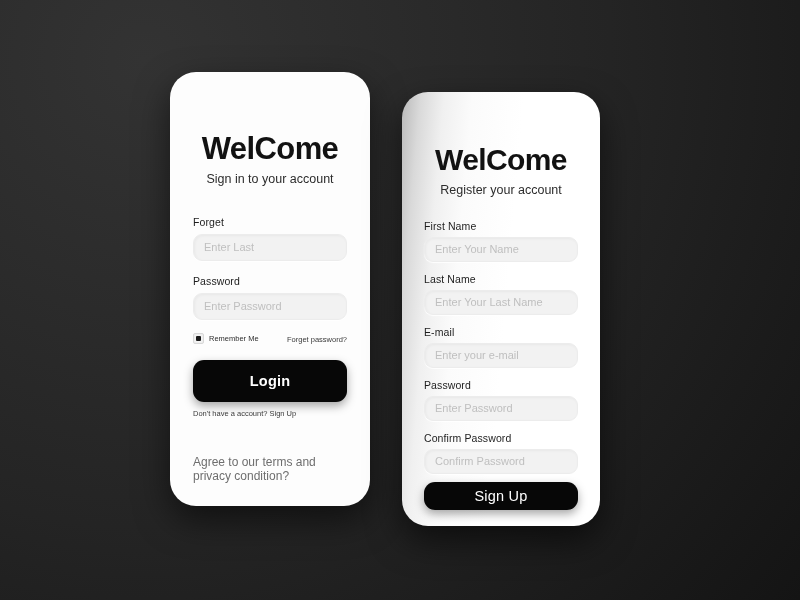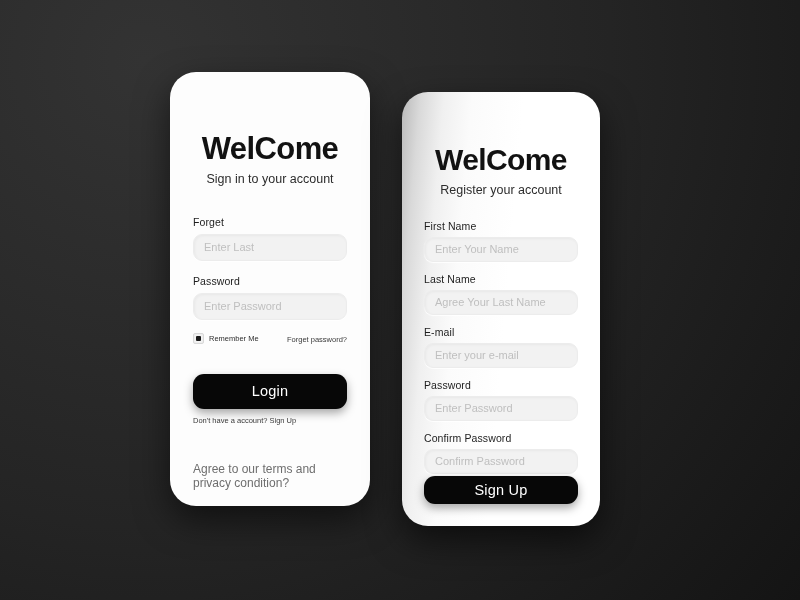--- a/index.html
+++ b/index.html
@@ -161,26 +161,27 @@
     color: #ffffff;
     border-radius: 11px;
     display: flex;
     align-items: center;
     justify-content: center;
     font-size: 14.5px;
     letter-spacing: 0.2px;
     box-shadow: 0 4px 10px rgba(0,0,0,0.35);
   }
   .card-login .primary-btn {
-    height: 35px;
-    margin-top: 30px;
+    height: 42px;
+    margin-top: 16px;
+    font-weight: bold;
   }
   .card-register .primary-btn {
     height: 28px;
-    margin-top: 2px;
+    margin-top: 8px;
   }
 
   .signup-hint {
     text-align: left;
     font-size: 7.5px;
     color: #3a3a3a;
     margin-top: 7px;
   }
 
   .terms-text {
@@ -229,21 +230,21 @@
     <div class="welcome">WelCome</div>
     <div class="subtitle">Register your account</div>
 
     <div class="field-group first">
       <div class="field-label">First Name</div>
       <div class="input-box">Enter Your Name</div>
     </div>
 
     <div class="field-group">
       <div class="field-label">Last Name</div>
-      <div class="input-box">Agree Your Last Name</div>
+      <div class="input-box">Enter Your Last Name</div>
     </div>
 
     <div class="field-group">
       <div class="field-label">E-mail</div>
       <div class="input-box">Enter your e-mail</div>
     </div>
 
     <div class="field-group">
       <div class="field-label">Password</div>
       <div class="input-box">Enter Password</div>

